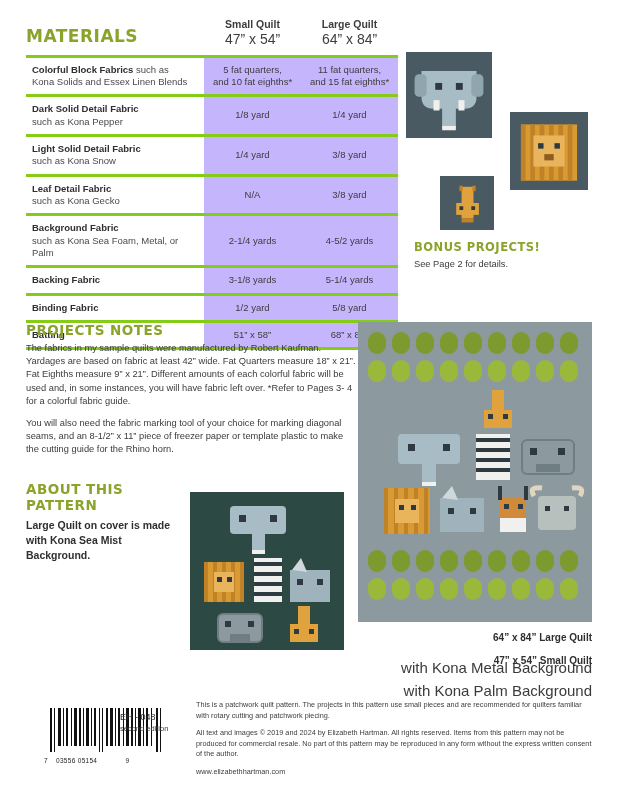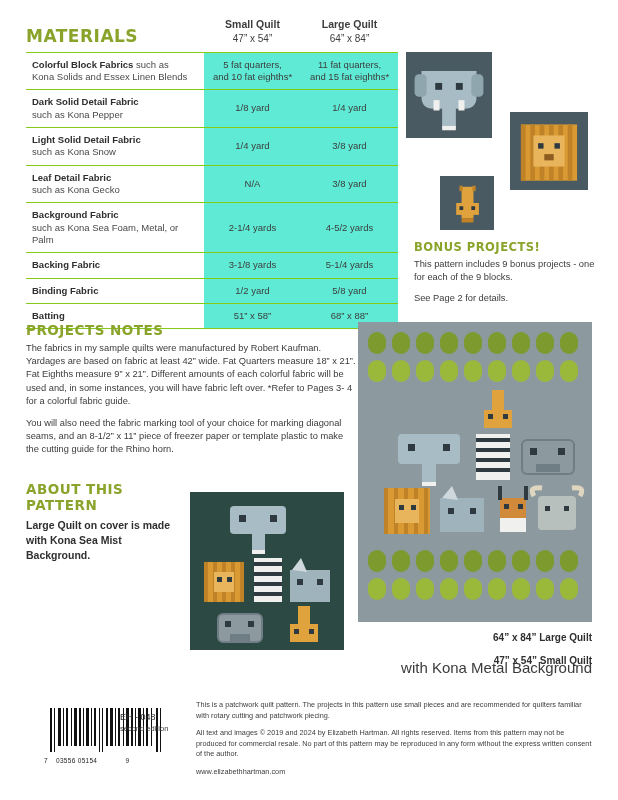--- a/index.html
+++ b/index.html
@@ -23,31 +23,31 @@
 
   
   .materials-wrap { position: absolute; left: 26px; top: 18px; width: 372px; }
   .mat-title { font-size: 17px; position: absolute; left: 0; top: 8px; }
   table.materials { border-collapse: collapse; width: 372px; margin-top: 0; }
   table.materials td, table.materials th { vertical-align: middle; }
   .col-head {
     text-align: center; font-size: 10.5px; font-weight: bold; color: #3d3d3d;
     line-height: 1.25; padding-bottom: 6px;
   }
-  .col-head .sz { font-weight: normal; font-size: 10px; }
+  .col-head .sz { font-weight: normal; font-size: 14px; }
   .rowlabel {
     font-size: 9.5px; line-height: 1.3; padding: 6px 8px 6px 6px; width: 178px;
   }
   .rowlabel b { font-size: 9.5px; color: #2f2f2f; }
   .rowlabel .sub { font-weight: normal; color: #4a4a4a; }
   .cell {
     text-align: center; font-size: 9.5px; width: 97px; padding: 6px 4px; line-height: 1.3;
   }
-  .shade { background: #5eead4; }
-  .rule td { border-top: 1px solid #84cc16; }
+  .shade { background: #c4b5fd; }
+  .rule td { border-top: 3px solid #84cc16; }
   .hdrspacer { height: 34px; }
 
   
   .body-text { font-size: 9.3px; line-height: 1.42; color: #3b3b3b; }
 
   .mn-wrap { position: absolute; left: 26px; top: 322px; width: 330px; }
   .mn-title { font-size: 13.5px; margin-bottom: 4px; }
   .mn-p { margin-bottom: 9px; }
 
   .about-wrap { position: absolute; left: 26px; top: 482px; width: 160px; }
@@ -185,21 +185,20 @@
     <p class="body-text mn-p">You will also need the fabric marking tool of your choice for marking diagonal seams, and an 8-1/2” x 11” piece of freezer paper or template plastic to make the cutting guide for the Rhino horn.</p>
   </div>
 
   <div class="about-wrap">
     <div class="section-title about-title">ABOUT THIS PATTERN</div>
     <p class="about-bold">Large Quilt on cover is made with Kona Sea Mist Background.</p>
   </div>
 
   <div class="bonus-wrap">
     <div class="section-title bonus-title">BONUS PROJECTS!</div>
-    <p class="body-text bonus-p">This pattern includes 9 bonus projects - one for each of the 9 blocks.</p>
     <p class="body-text bonus-p">See Page 2 for details.</p>
   </div>
 
   <div class="art" style="left:406px; top:52px;">
     <svg width="86" height="86" viewBox="0 0 100 100">
       <rect width="100" height="100" fill="#4a5a63"></rect>
       <path d="M18 22 h64 v30 q0 14 -14 14 h-36 q-14 0 -14 -14 z" fill="#a7bcc4"></path>
       <rect x="10" y="26" width="14" height="26" rx="5" fill="#8fa6af"></rect>
       <rect x="76" y="26" width="14" height="26" rx="5" fill="#8fa6af"></rect>
       <rect x="42" y="62" width="16" height="26" fill="#a7bcc4"></rect>
@@ -421,20 +420,21 @@
       </g>
     </svg>
   </div>
 
   <div class="cap cap-large">
     <div class="l1">64” x 84” Large Quilt</div>
     <div class="l2">with Kona Metal Background</div>
   </div>
   <div class="cap cap-small">
     <div class="l1">47” x 54” Small Quilt</div>
+    <div class="l2">with Kona Palm Background</div>
   </div>
 
   <div class="footer">
     <p>This is a patchwork quilt pattern. The projects in this pattern use small pieces and are recommended for quilters familiar with rotary cutting and patchwork piecing.</p>
     <p>All text and images © 2019 and 2024 by Elizabeth Hartman. All rights reserved. Items from this pattern may not be produced for commercial resale. No part of this pattern may be reproduced in any form without the express written consent of the author.</p>
     <div class="url">www.elizabethhartman.com</div>
   </div>
 
   <div class="barcode-box">
     <svg class="bars" viewBox="0 0 122 50" preserveAspectRatio="none">

